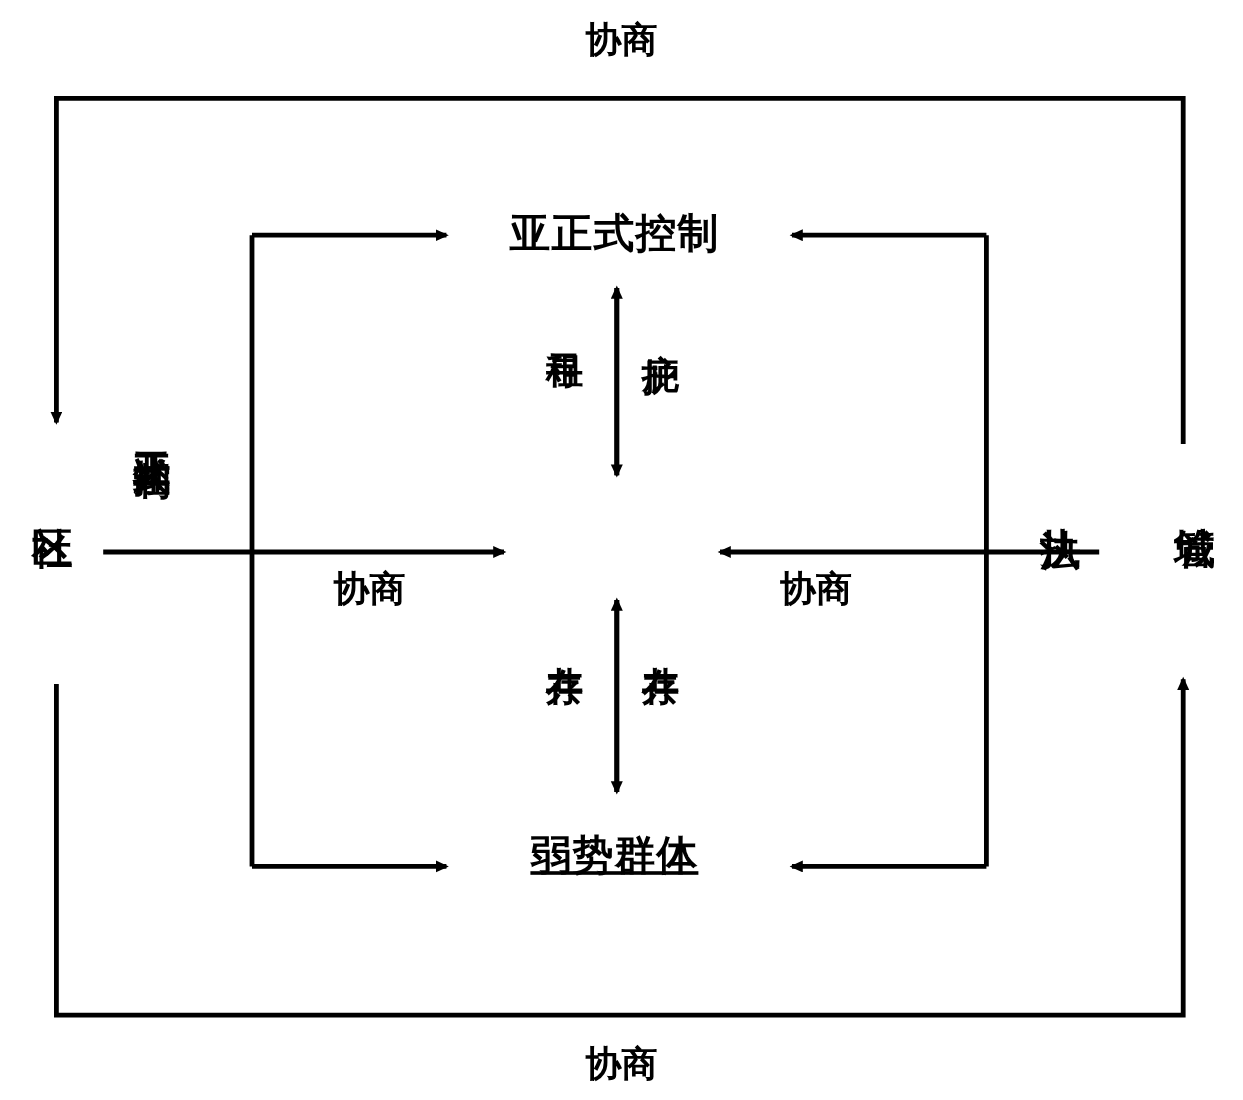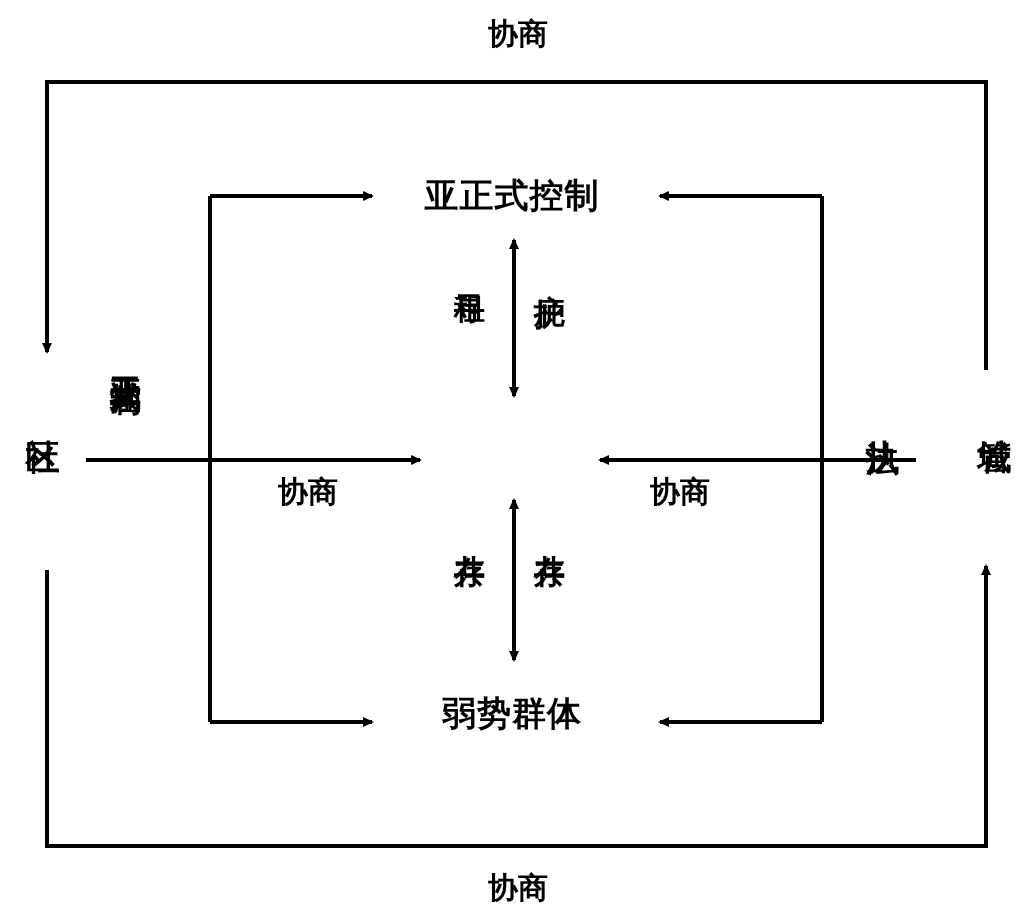--- a/index.html
+++ b/index.html
@@ -46,21 +46,21 @@
     letter-spacing: 2px;
   }
   .small-vert {
     font-size: 31px;
   }
   
   #top-negotiate   { left: 0; top: 18px; width: 1036px; }
   #bottom-negotiate{ left: 0; top: 872px; width: 1036px; }
   #node-vendors    { left: 392px; top: 178px; width: 240px; }
   #node-group      { left: 412px; top: 436px; width: 200px; }
-  #node-weak       { left: 392px; top: 696px; width: 240px; }
+  #node-weak       { left: 392px; top: 696px; width: 240px; text-decoration: underline; }
   #seek-rent       { left: 444px; top: 270px; width: 42px; }
   #shelter         { left: 524px; top: 270px; width: 42px; }
   #coexist-left    { left: 444px; top: 530px; width: 42px; }
   #coexist-right   { left: 524px; top: 530px; width: 42px; }
   #left-community  { left: 18px; top: 412px; width: 42px; }
   #left-control    { left: 96px; top: 352px; width: 46px; }
   #left-negotiate  { left: 258px; top: 476px; width: 100px; }
   #right-negotiate { left: 630px; top: 476px; width: 100px; }
   #right-enforce   { left: 854px; top: 412px; width: 46px; }
   #right-chengguan { left: 966px; top: 412px; width: 46px; }

